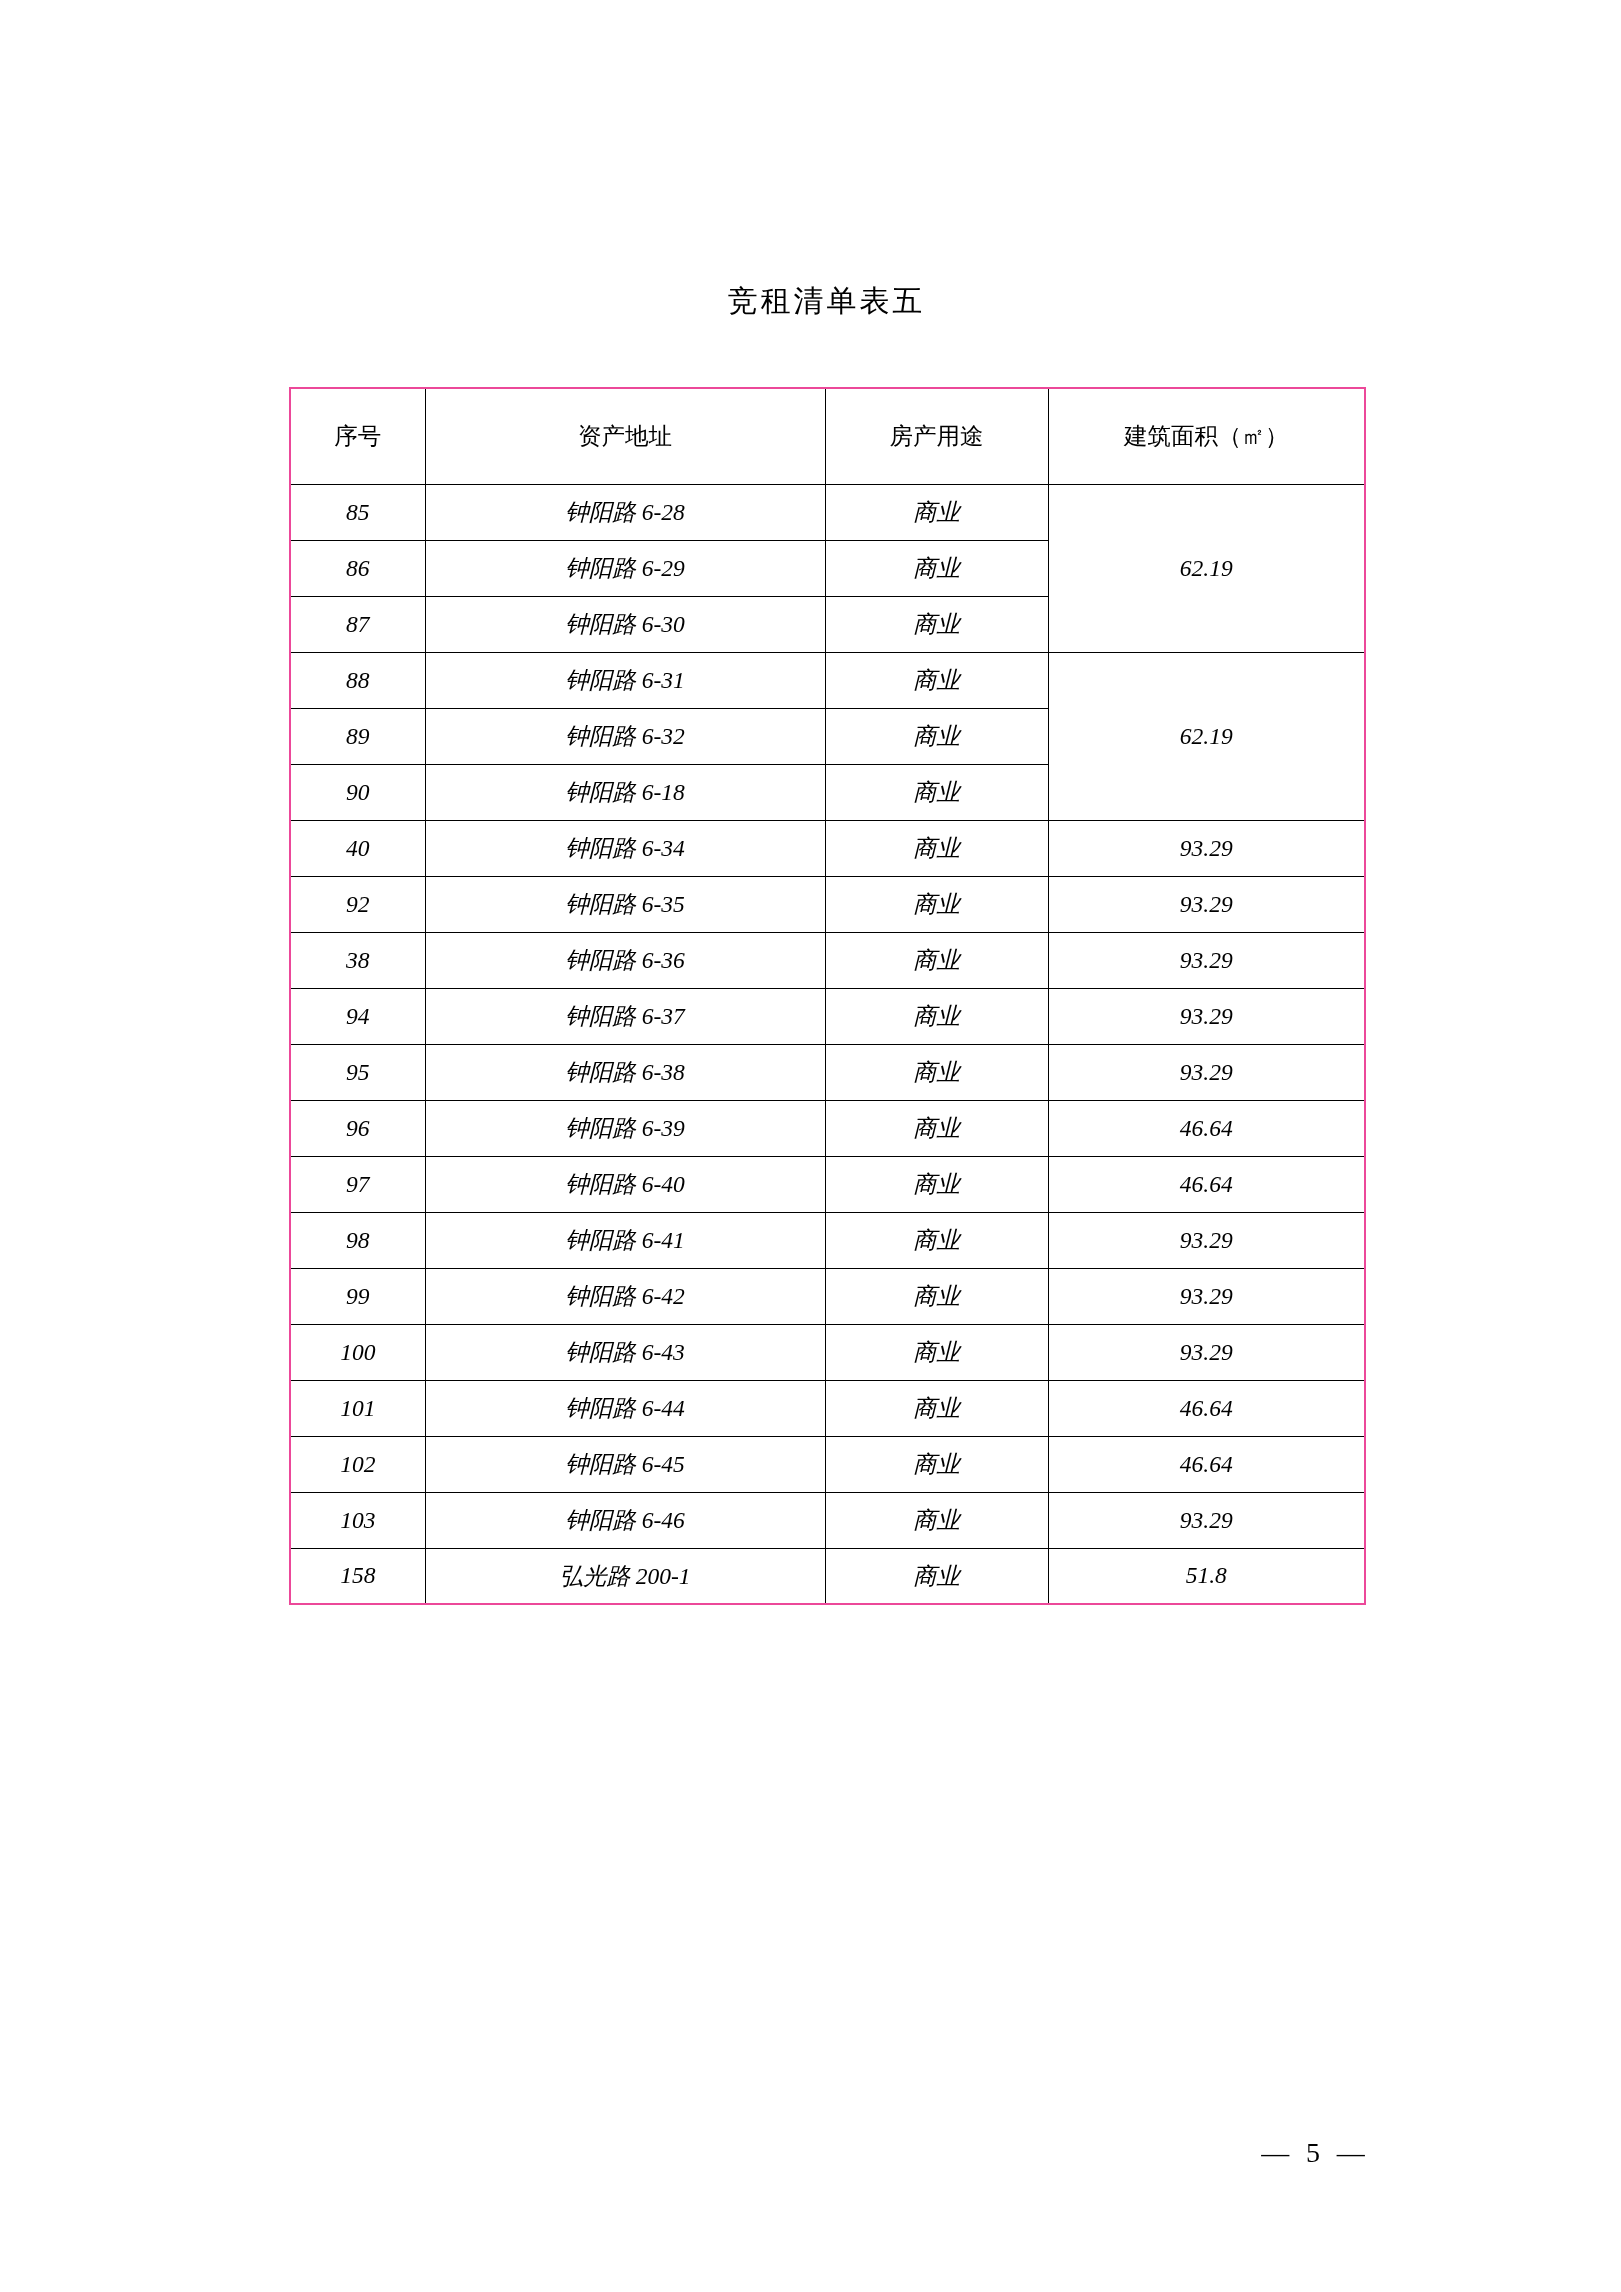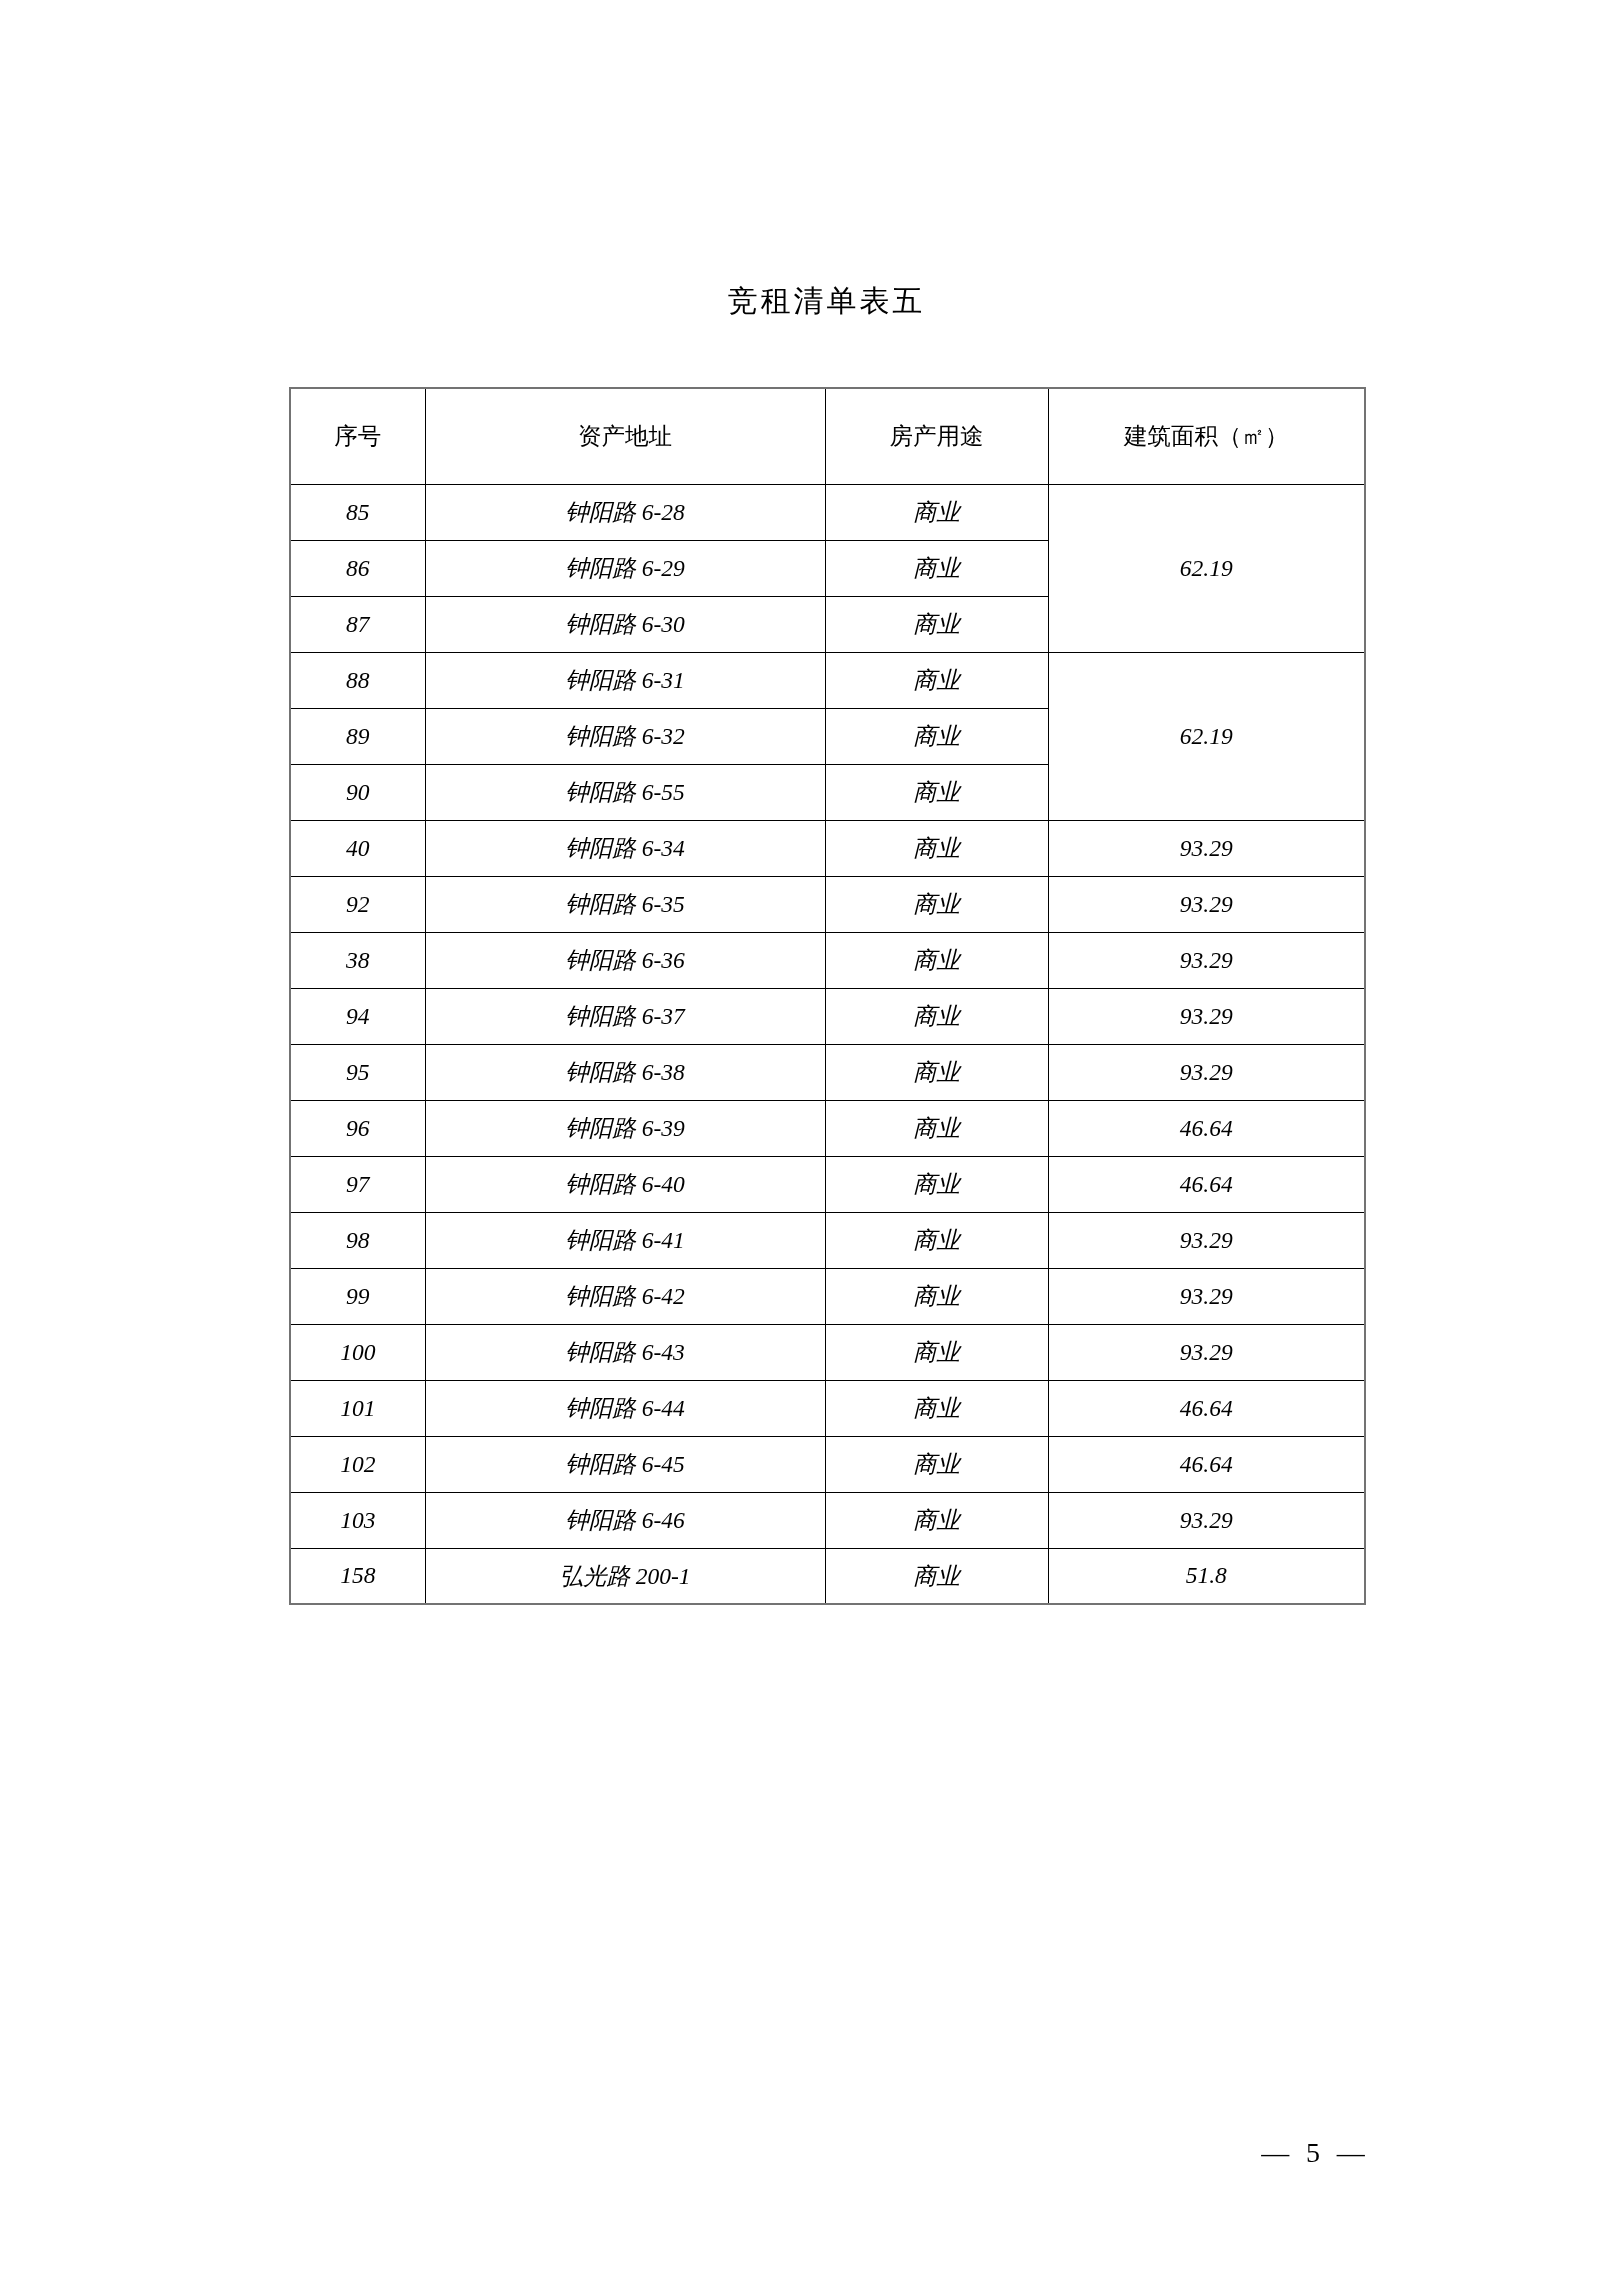--- a/index.html
+++ b/index.html
@@ -23,21 +23,21 @@
     letter-spacing: 2.9px;
     color: #000000;
   }
   table.rent-table {
     position: absolute;
     left: 289px;
     top: 387px;
     width: 1075px;
     border-collapse: collapse;
     table-layout: fixed;
-    border: 2px solid #737373;
+    border: 2px solid #ec4899;
   }
   table.rent-table th,
   table.rent-table td {
     border: 1px solid #000000;
     text-align: center;
     vertical-align: middle;
     font-weight: normal;
     font-size: 23.5px;
     padding: 0;
     overflow: hidden;
@@ -101,21 +101,21 @@
           <td>商业</td>
           <td rowspan="3">62.19</td>
         </tr>
         <tr>
           <td>89</td>
           <td>钟阳路 6-32</td>
           <td>商业</td>
         </tr>
         <tr>
           <td>90</td>
-          <td>钟阳路 6-55</td>
+          <td>钟阳路 6-18</td>
           <td>商业</td>
         </tr>
         <tr>
           <td>40</td>
           <td>钟阳路 6-34</td>
           <td>商业</td>
           <td rowspan="1">93.29</td>
         </tr>
         <tr>
           <td>92</td>

